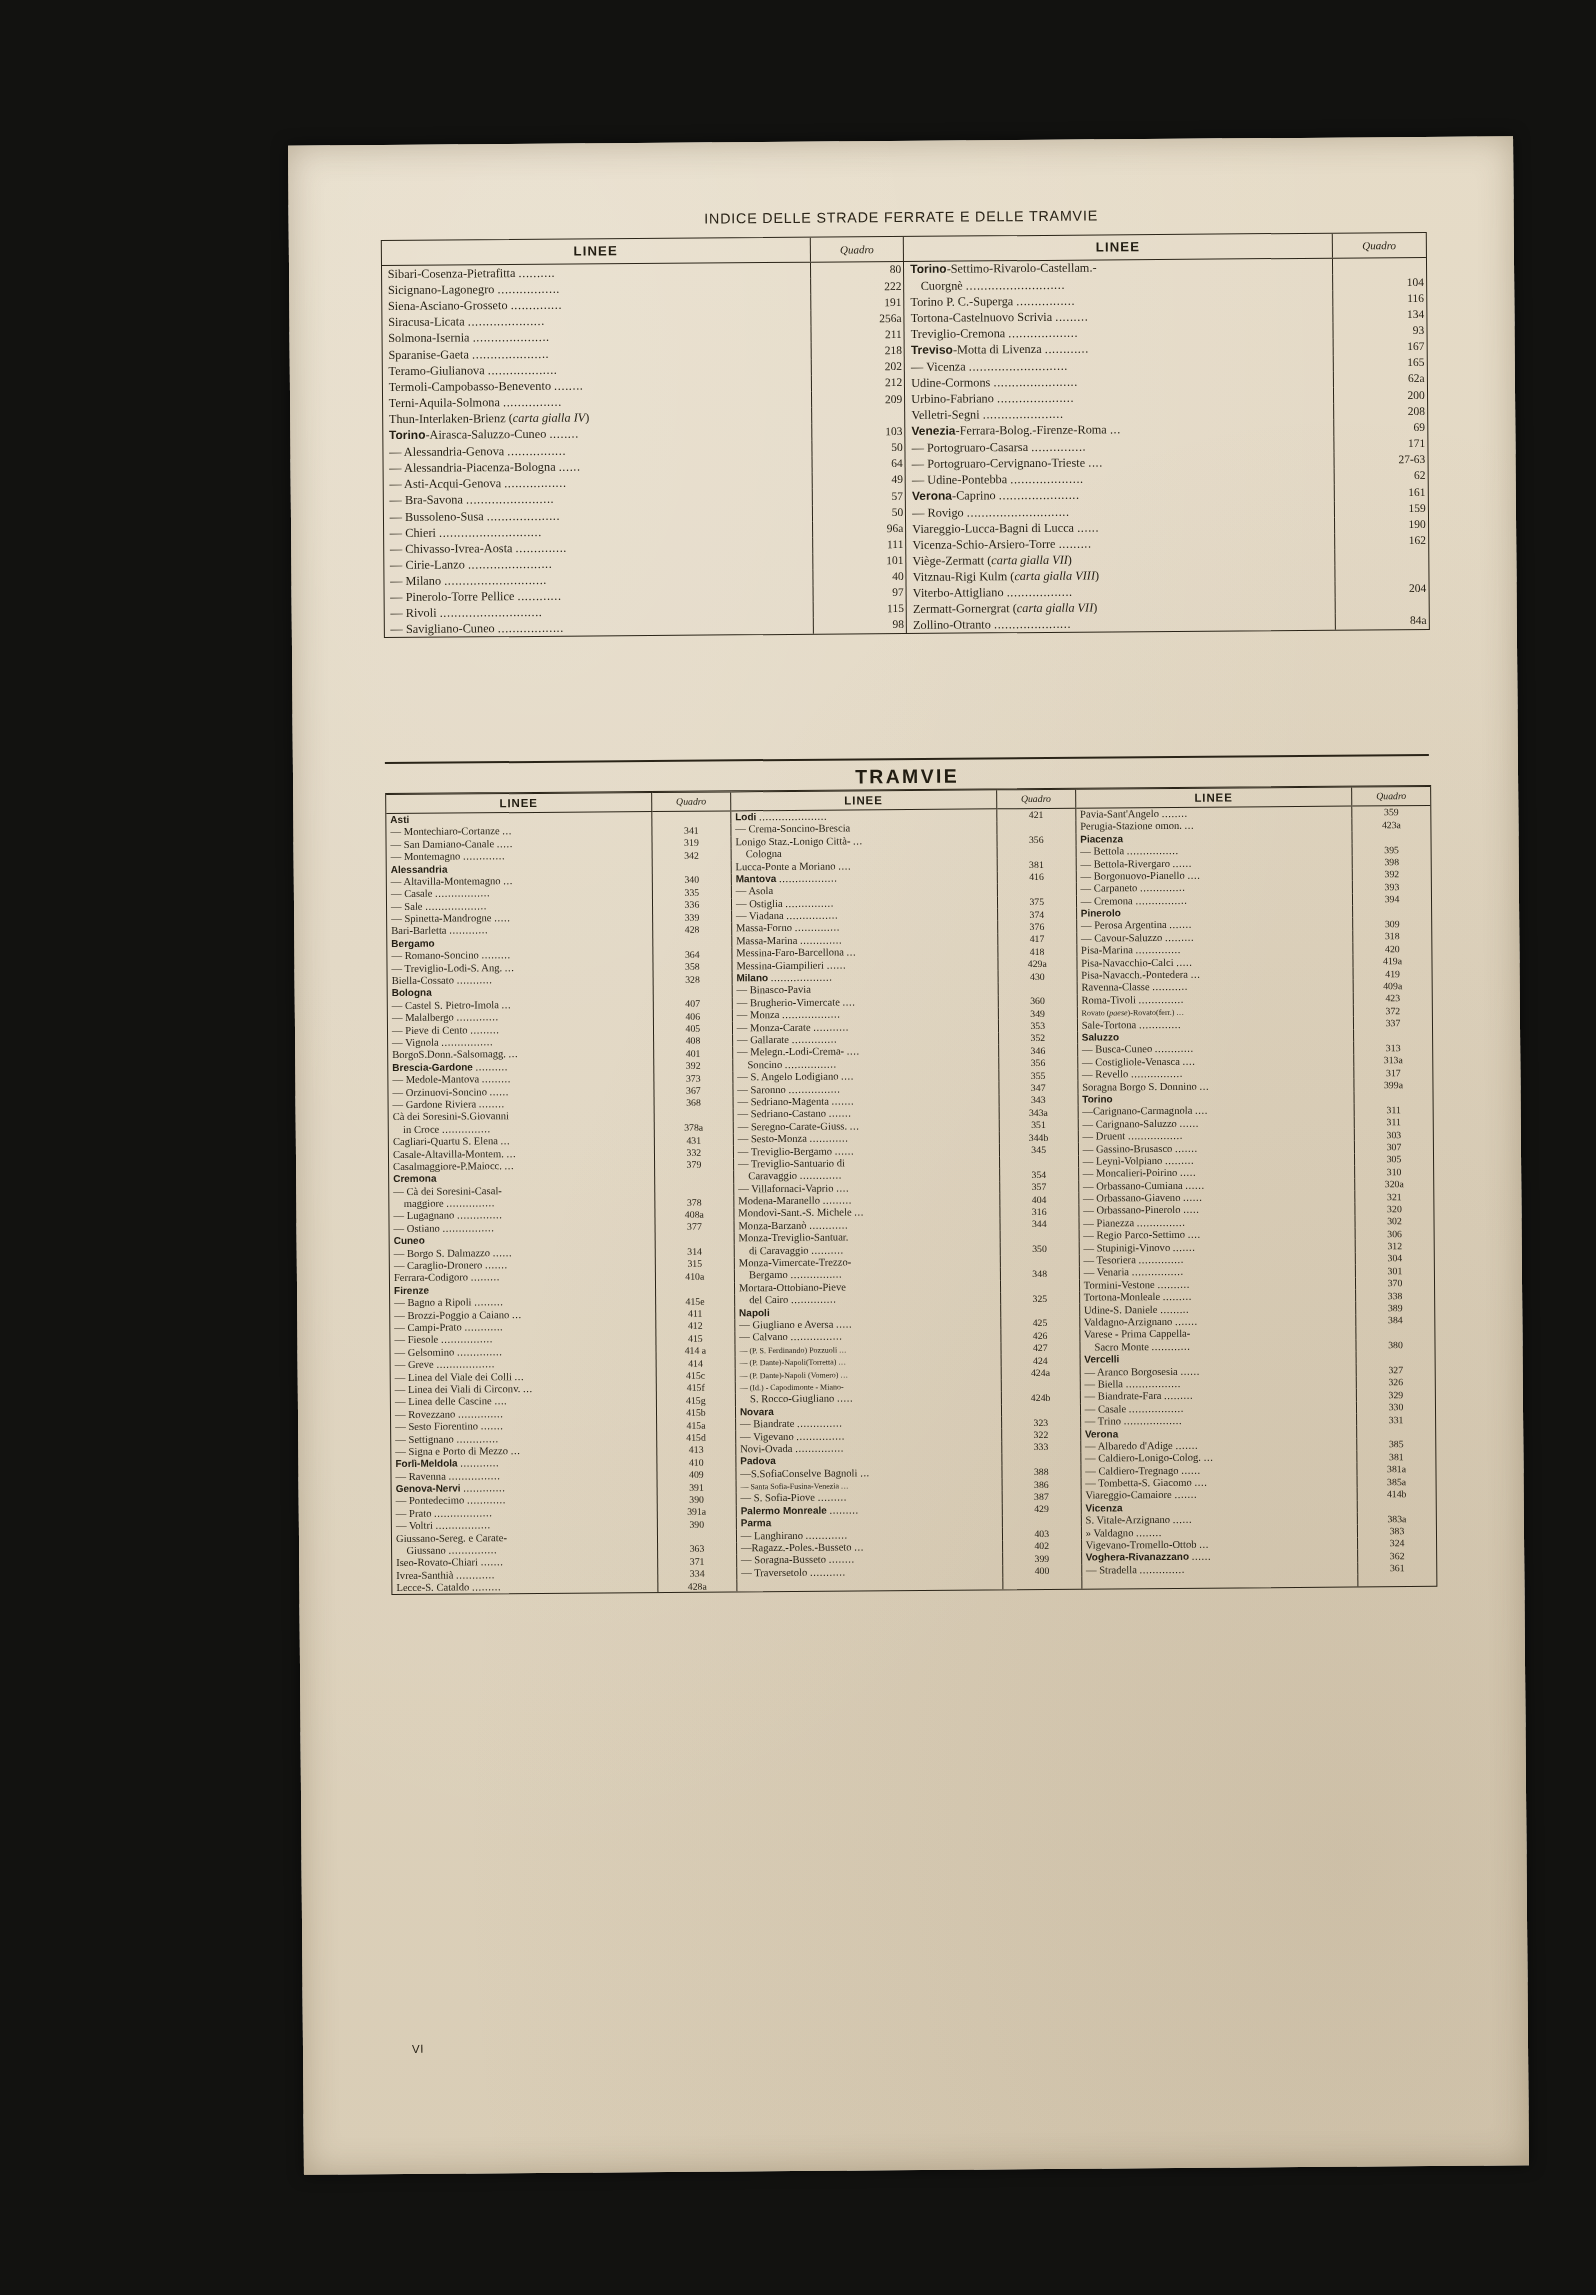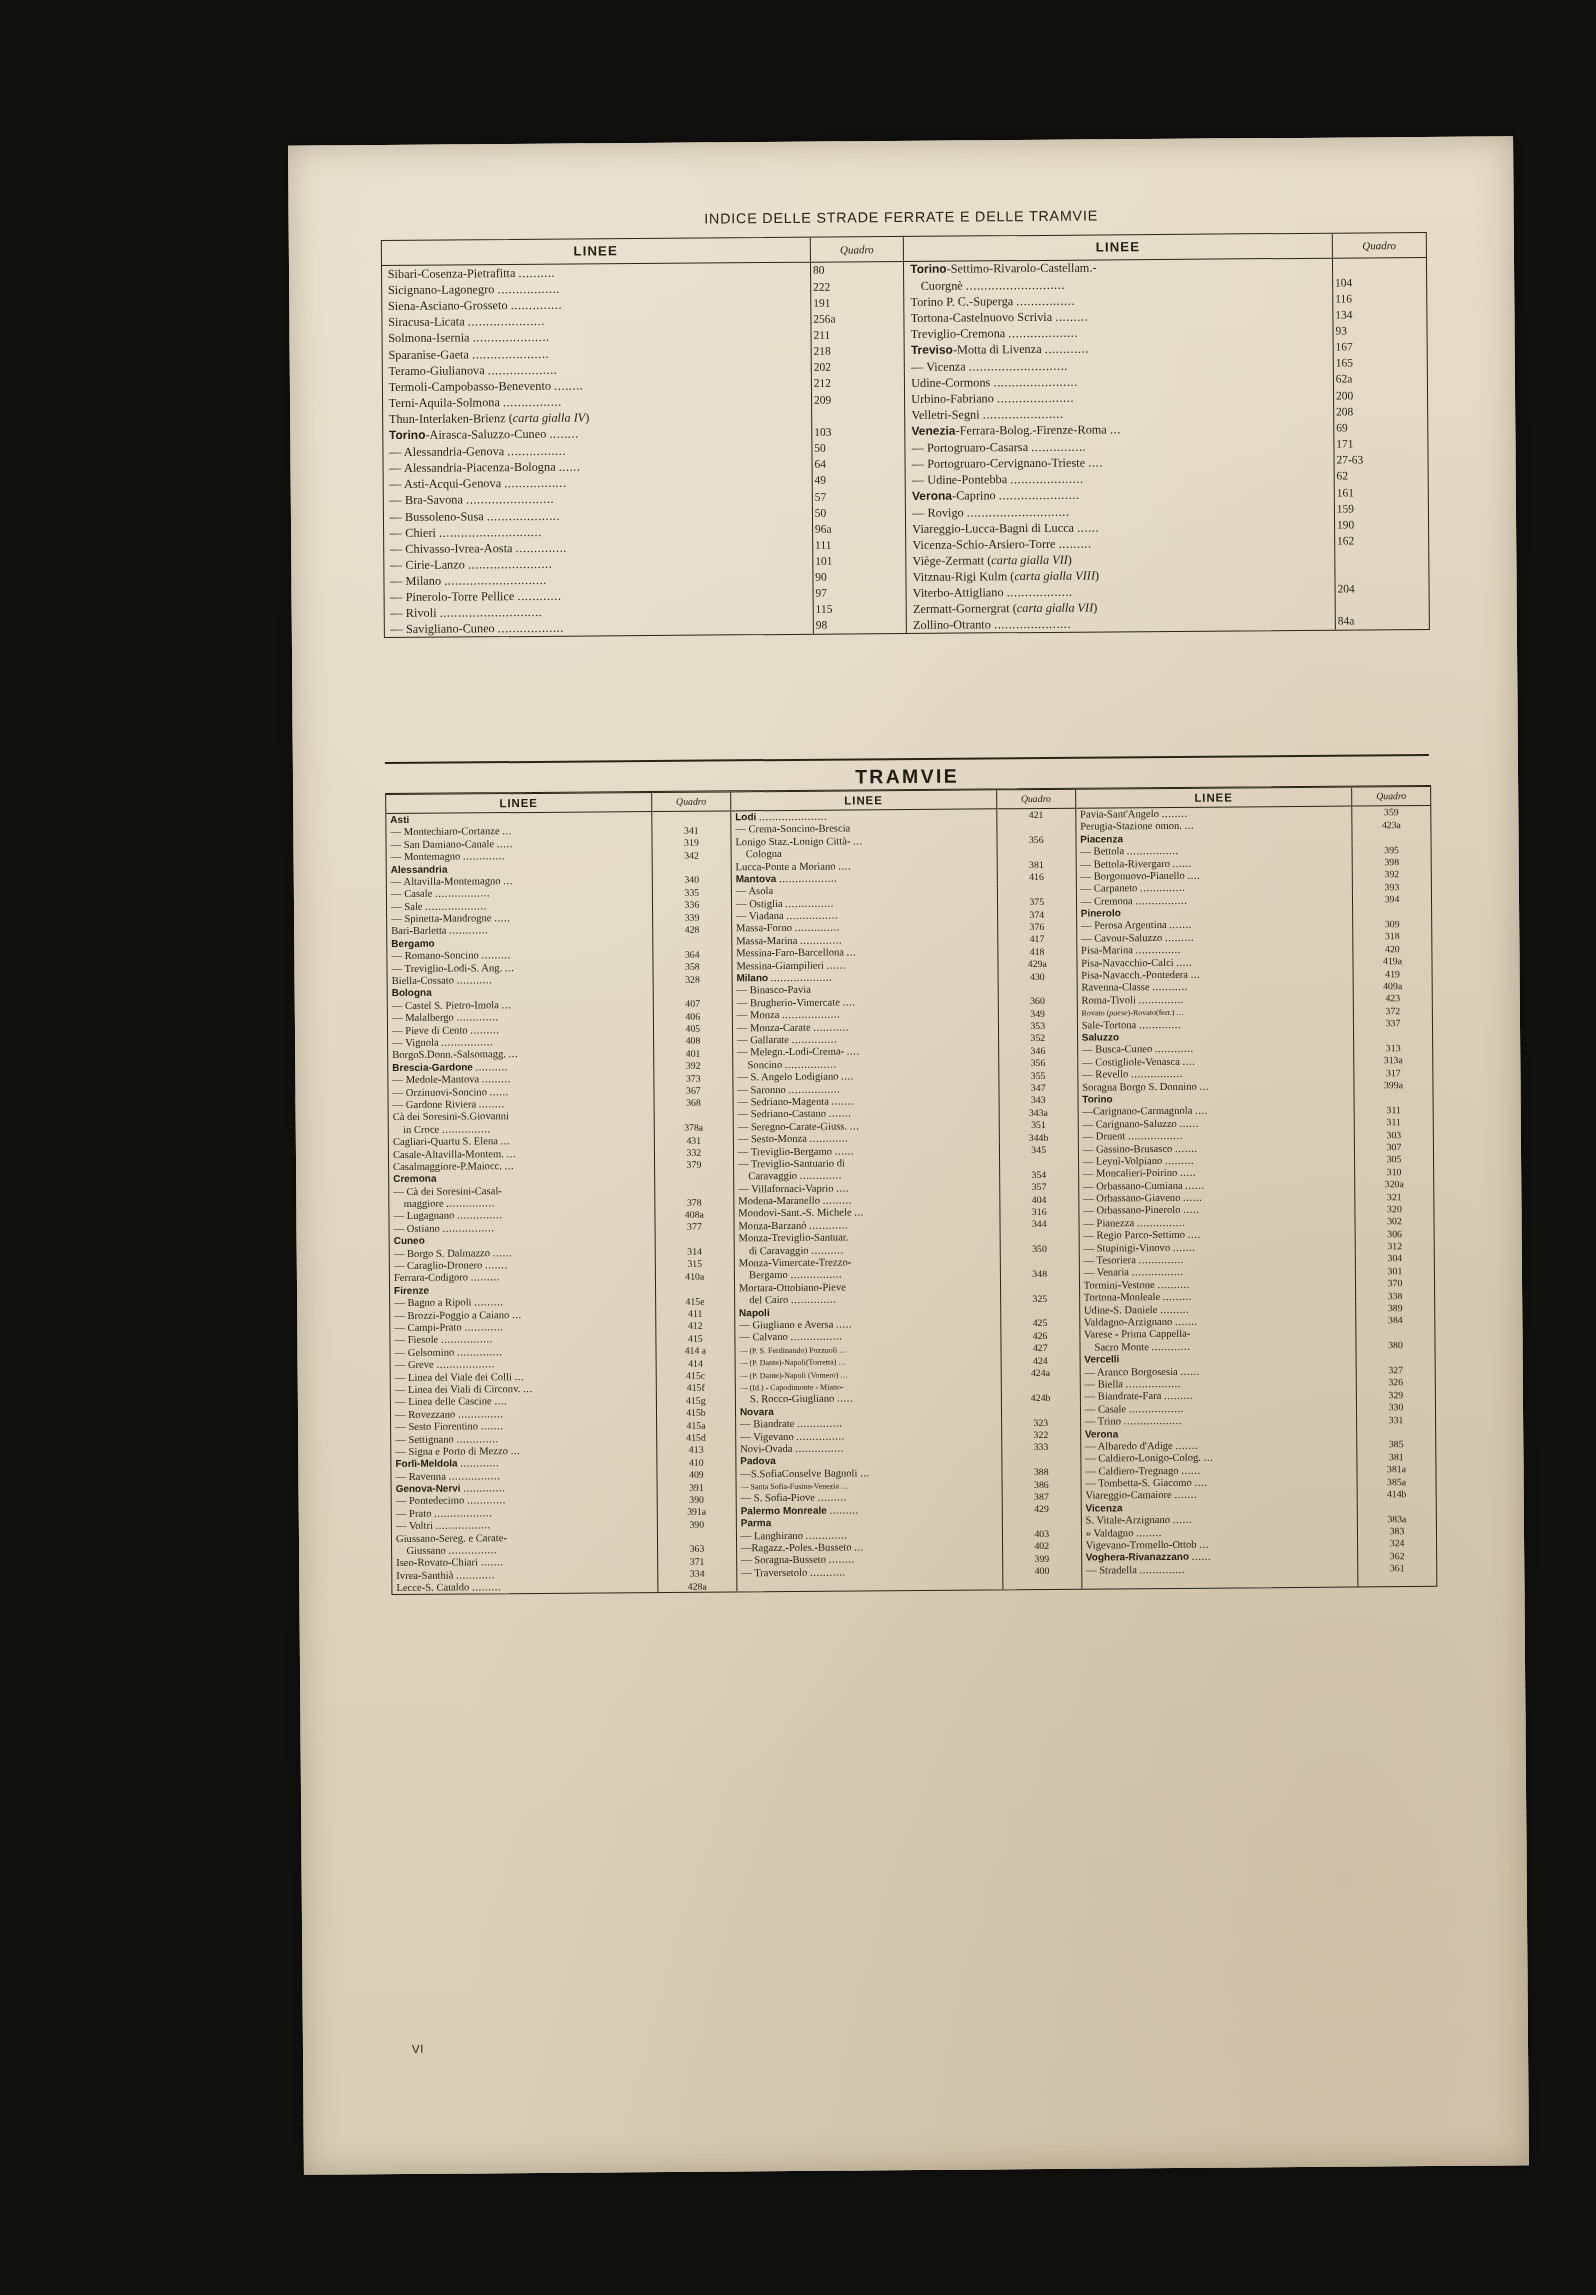--- a/index.html
+++ b/index.html
@@ -56,21 +56,21 @@
   .col-sep{border-left:1.1px solid #2a2418;}
   .col-thick{border-left:1.7px solid #2a2418;}
   .ferr .line-cell{
     font-size:12.3px;
     color:#231e13;
     padding:0.9px 3.4px 0.9px 5.7px;
     white-space:nowrap;
     line-height:1.16;
   }
   .ferr .num-cell{
-    font-size:11.5px;text-align:left;
+    font-size:11.5px;text-align:right;
     color:#231e13;
     padding:0.9px 2.3px;
     white-space:nowrap;
     line-height:1.16;
   }
   .dots{letter-spacing:0.6px;}
   b.city{font-family:"Liberation Sans", sans-serif;font-weight:bold;font-size:12px;}
   i.ital{font-style:italic;}
   .ind{display:inline-block;width:10.3px;}
   
@@ -250,21 +250,21 @@
             <td class="num-cell col-sep">162</td>
           </tr>
           <tr>
             <td class="line-cell">— Cirie-Lanzo <span class="dots">.......................</span></td>
             <td class="num-cell col-sep">101</td>
             <td class="line-cell col-thick">Viège-Zermatt (<i class="ital">carta gialla VII</i>)</td>
             <td class="num-cell col-sep"></td>
           </tr>
           <tr>
             <td class="line-cell">— Milano <span class="dots">............................</span></td>
-            <td class="num-cell col-sep">90</td>
+            <td class="num-cell col-sep">40</td>
             <td class="line-cell col-thick">Vitznau-Rigi Kulm (<i class="ital">carta gialla VIII</i>)</td>
             <td class="num-cell col-sep"></td>
           </tr>
           <tr>
             <td class="line-cell">— Pinerolo-Torre Pellice <span class="dots">............</span></td>
             <td class="num-cell col-sep">97</td>
             <td class="line-cell col-thick">Viterbo-Attigliano <span class="dots">..................</span></td>
             <td class="num-cell col-sep">204</td>
           </tr>
           <tr>

